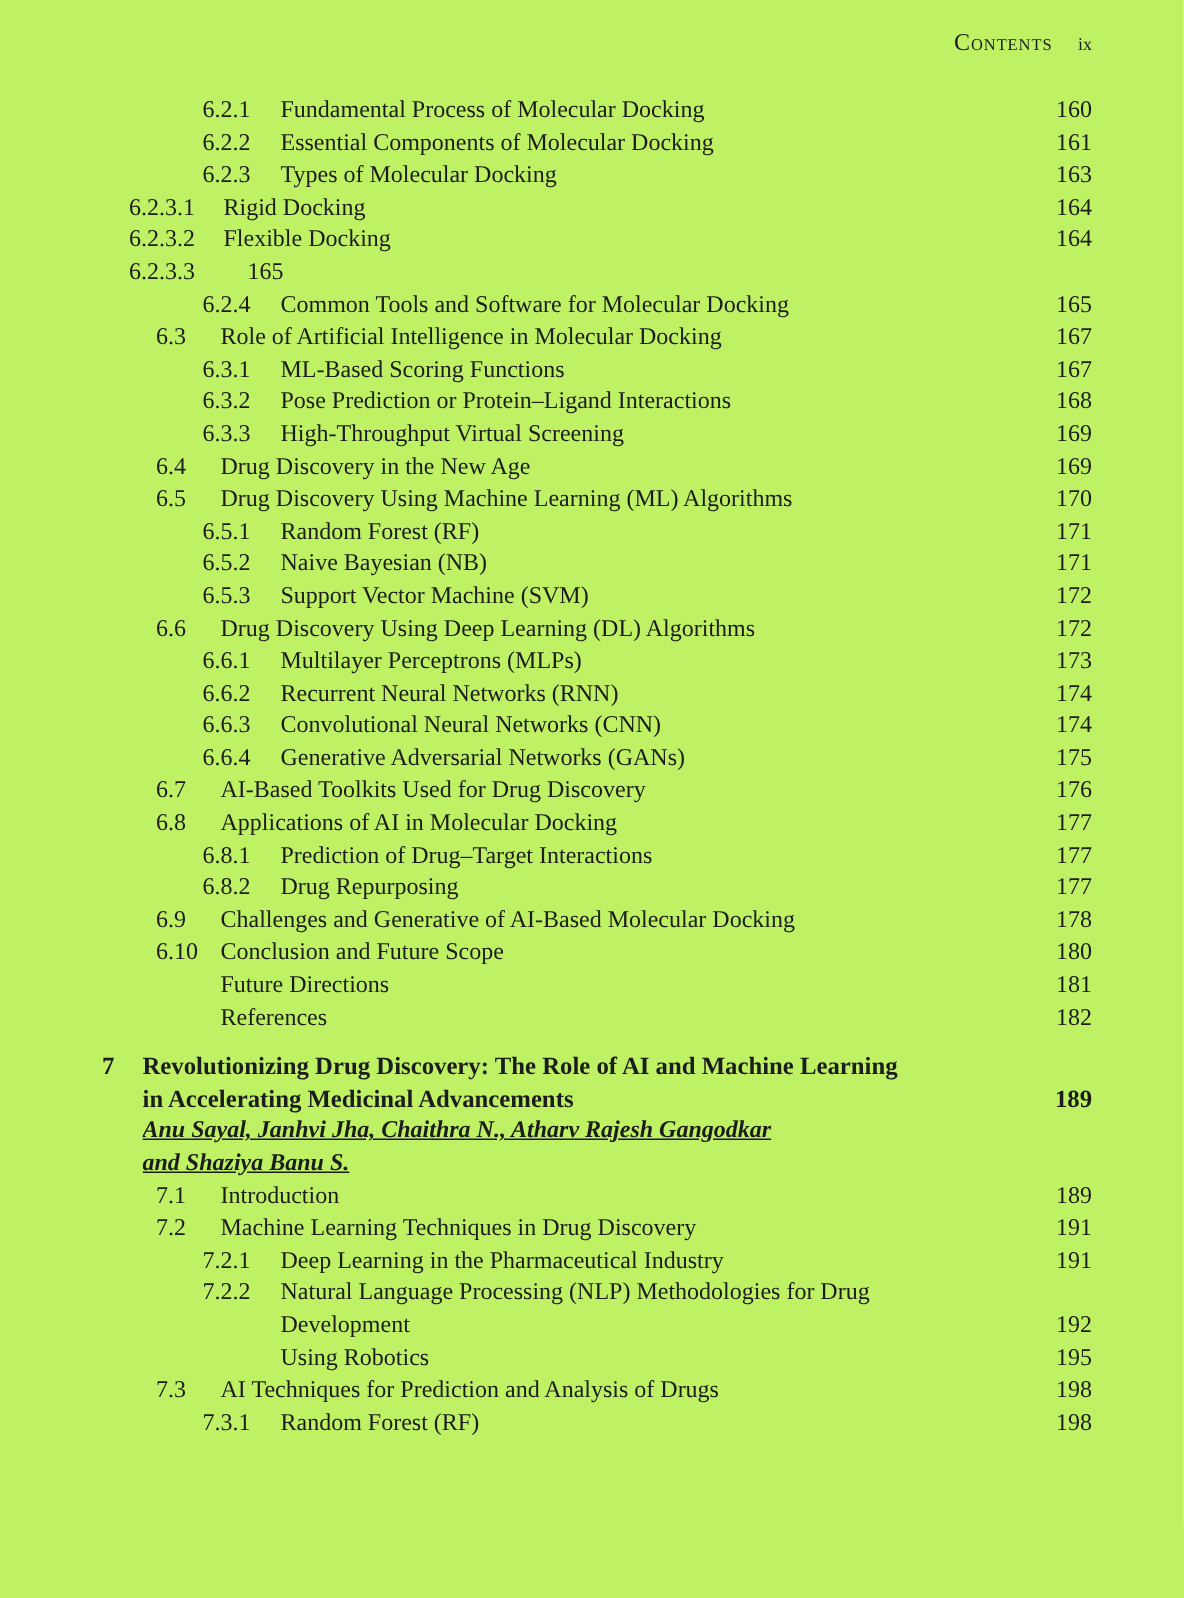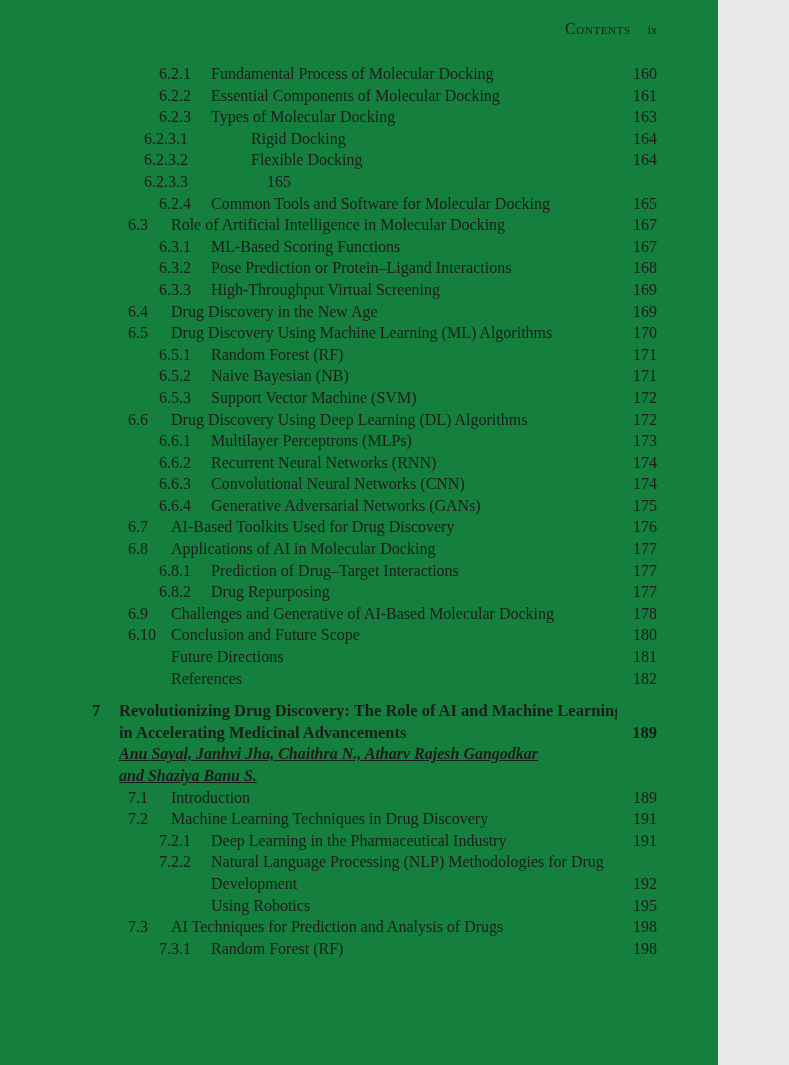--- a/index.html
+++ b/index.html
@@ -3,23 +3,23 @@
 <meta charset="utf-8">
 <style>
   * { margin: 0; padding: 0; box-sizing: border-box; }
   html, body { background: #e9e9e9; }
   body {
     font-family: "Liberation Serif", "DejaVu Serif", serif;
     color: #1c1c1c;
   }
   .page {
     position: relative;
-    width: 718px;
+    width: 789px;
     height: 1065px;
-    background: #15803d;
+    background: #bef264;
     overflow: hidden;
   }
   
   .running-header {
     position: absolute;
     top: 20px;
     right: 61px;
     font-size: 16px;
     display: flex;
     align-items: baseline;
@@ -37,34 +37,33 @@
     top: 63px;
     left: 0;
     right: 61px;
   }
   .row {
     display: flex;
     align-items: flex-start;
     font-size: 16px;
     line-height: 21.6px;
     white-space: nowrap;
-    margin-left: 24px;
   }
   .num  { flex: none; }
   .text { flex: 1 1 auto; overflow: hidden; }
   .pg   { flex: none; min-width: 40px; text-align: right; }
 
   
   .level-0 { padding-left: 68px; }
   .level-0 .num { width: 27px; }
   .level-1 { padding-left: 104px; }
   .level-1 .num { width: 43px; }
   .level-2 { padding-left: 135px; }
   .level-2 .num { width: 52px; }
-  .level-3 { padding-left: 120px; gap: 44px; }
+  .level-3 { padding-left: 86px; }
   .level-3 .num { width: 63px; }
 
   .s-chapter .num,
   .s-chapter .text,
   .s-chapter .pg {
     font-weight: bold;
     font-size: 16.5px;
   }
   .s-authors .text {
     font-weight: bold;

